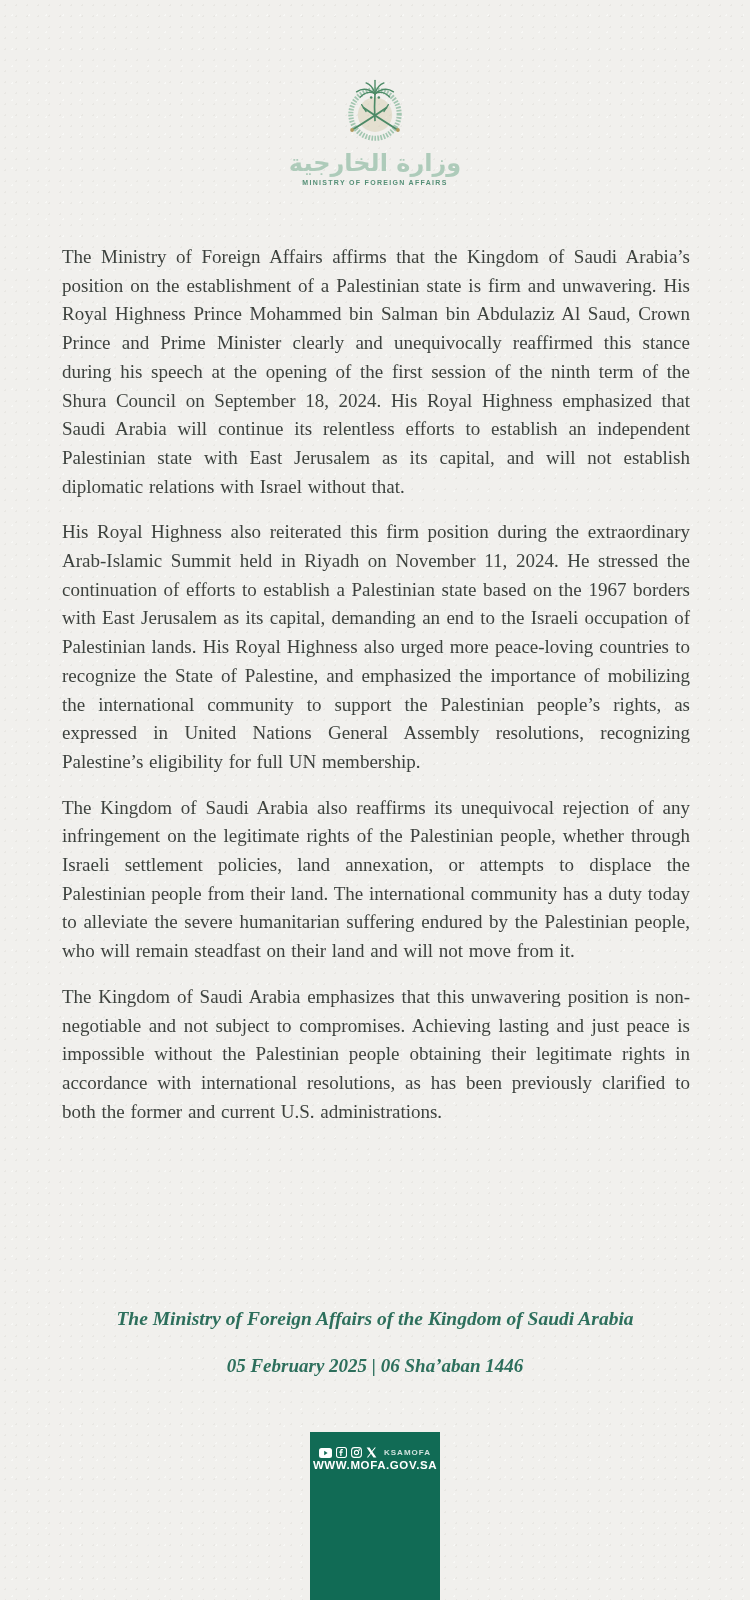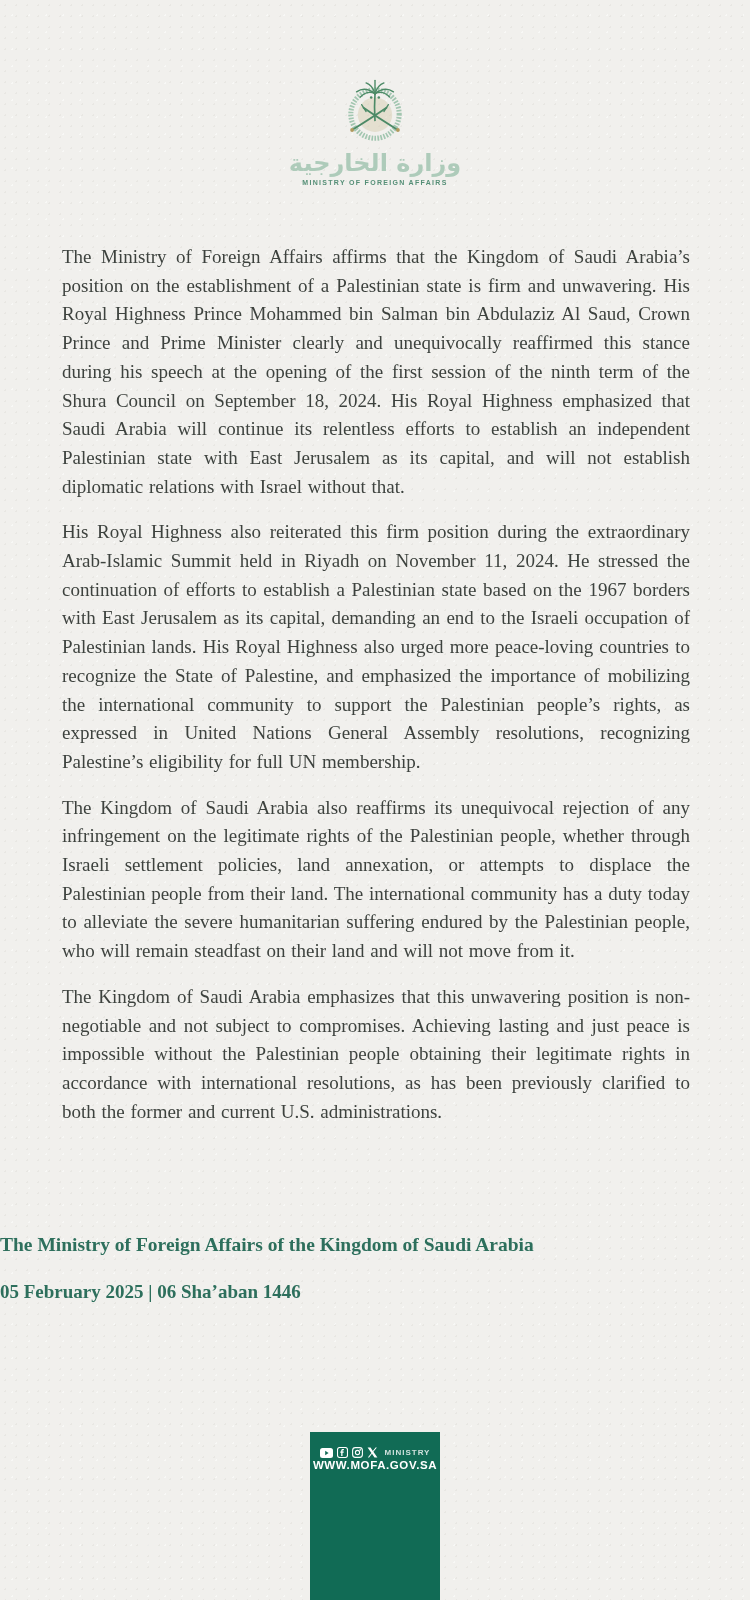--- a/index.html
+++ b/index.html
@@ -58,23 +58,25 @@
     font-size: 19px;
     line-height: 28.7px;
     text-align: justify;
     margin-bottom: 17px;
     word-spacing: 1px;
   }
 
   
   .signature {
     position: absolute;
-    top: 1232px;
+    top: 1306px;
     left: 0;
     width: 100%;
+    text-align: center;
+    font-style: italic;
     font-weight: bold;
     color: #2d6f5c;
   }
   .signature .sig-line1 { font-size: 19.5px; line-height: 25px; }
   .signature .sig-line2 { font-size: 19px; line-height: 25px; margin-top: 22px; }
 
   
   .footer-box {
     position: absolute;
     left: 310px;
@@ -183,18 +185,18 @@
           <rect x="0.6" y="0.6" width="9.8" height="9.8" rx="2.8" fill="none" stroke="#ffffff" stroke-width="1.1"></rect>
           <circle cx="5.5" cy="5.5" r="2.1" fill="none" stroke="#ffffff" stroke-width="1.1"></circle>
           <circle cx="8.2" cy="2.9" r="0.8" fill="#ffffff"></circle>
         </svg>
       </span>
       <span>
         <svg width="11" height="11" viewBox="0 0 11 11">
           <path d="M0.6 0.6 L4.4 6 L0.8 10.4 H2.1 L5 6.8 L7.5 10.4 H10.4 L6.4 4.7 L9.9 0.6 H8.6 L5.8 3.9 L3.5 0.6 Z" fill="#ffffff"></path>
         </svg>
       </span>
-      <span class="social-handle">MINISTRY</span>
+      <span class="social-handle">KSAMOFA</span>
     </div>
     <div class="website">WWW.MOFA.GOV.SA</div>
   </footer>
 
 </div>
 
 </body></html>

